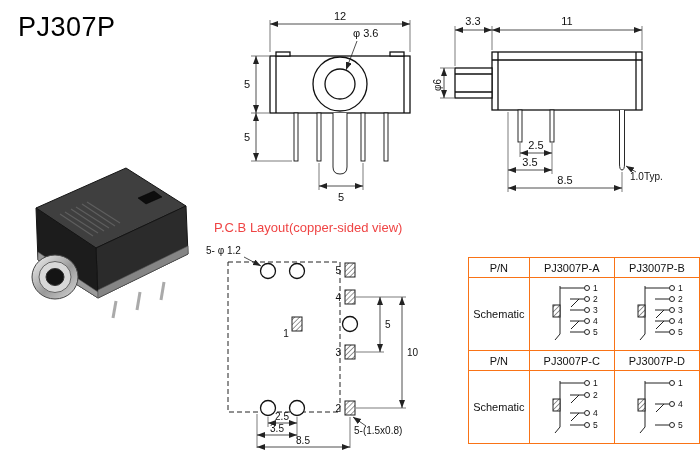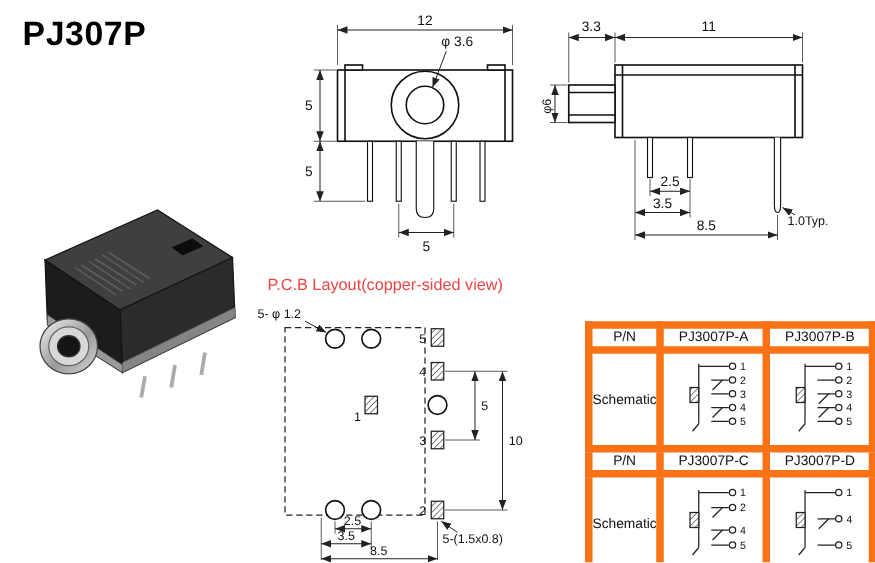--- a/index.html
+++ b/index.html
@@ -1,32 +1,32 @@
 <!DOCTYPE html>
 <html><head>
 <meta charset="utf-8">
 <style>
   *{box-sizing:border-box}
   body{margin:0;background:#fff;font-family:"Liberation Sans",sans-serif}
   #page{position:relative;width:700px;height:450px;background:#fff;overflow:hidden}
   .abs{position:absolute}
-  .title{font-size:27px;font-weight:bold;color:#000;letter-spacing:.5px}
+  .title{font-size:27px;font-weight:normal;color:#000;letter-spacing:.5px}
   .pcb-heading{font-size:13px;color:#ef4444}
   svg text{font-family:"Liberation Sans",sans-serif}
   .dimtext{font-size:11px;fill:#111}
   .dimtext-s{font-size:10px;fill:#111}
   .dim{stroke:#222;stroke-width:.8;fill:none}
   .ext{stroke:#444;stroke-width:.7}
   .obj{stroke:#111;stroke-width:1.3;fill:none}
   .objthin{stroke:#111;stroke-width:.9;fill:none}
   .dash{stroke:#222;stroke-width:1;fill:none;stroke-dasharray:5 3}
   .sch{stroke:#222;stroke-width:1;fill:none}
   .schnum{font-size:8.5px;fill:#111}
   table.variants{border-collapse:collapse}
-  table.variants td{border:6px solid #f97316;text-align:center;vertical-align:middle;padding:0;font-size:11px;color:#111}
+  table.variants td{border:1px solid #f97316;text-align:center;vertical-align:middle;padding:0;font-size:11px;color:#111}
   td.c-pn{width:62px}td.c-v{width:86px}
   tr.r-hdr td{height:20px}
   tr.r-sch td{height:71px}
 </style>
 </head>
 <body>
 
 <div id="page">
 
   <svg width="0" height="0" style="position:absolute" aria-hidden="true">

